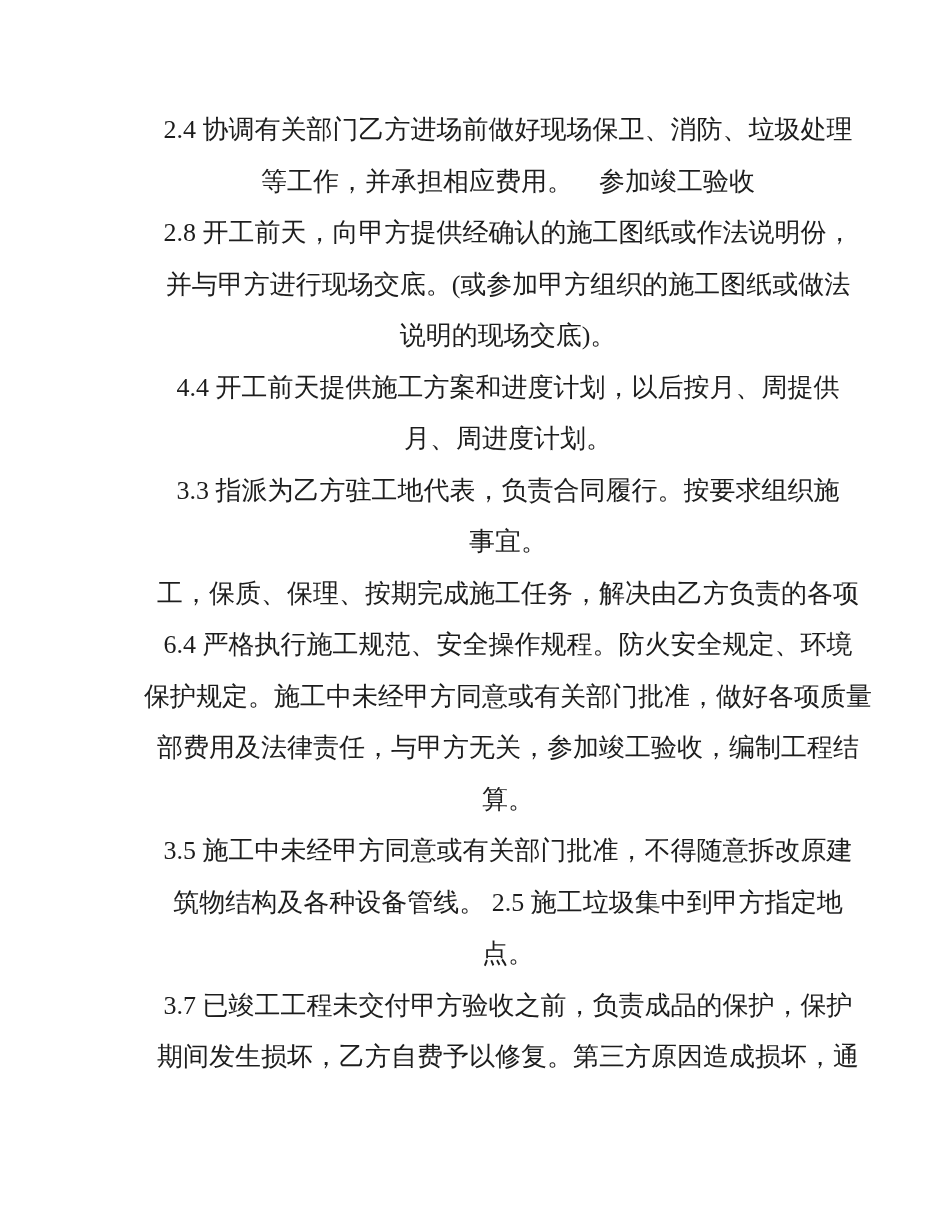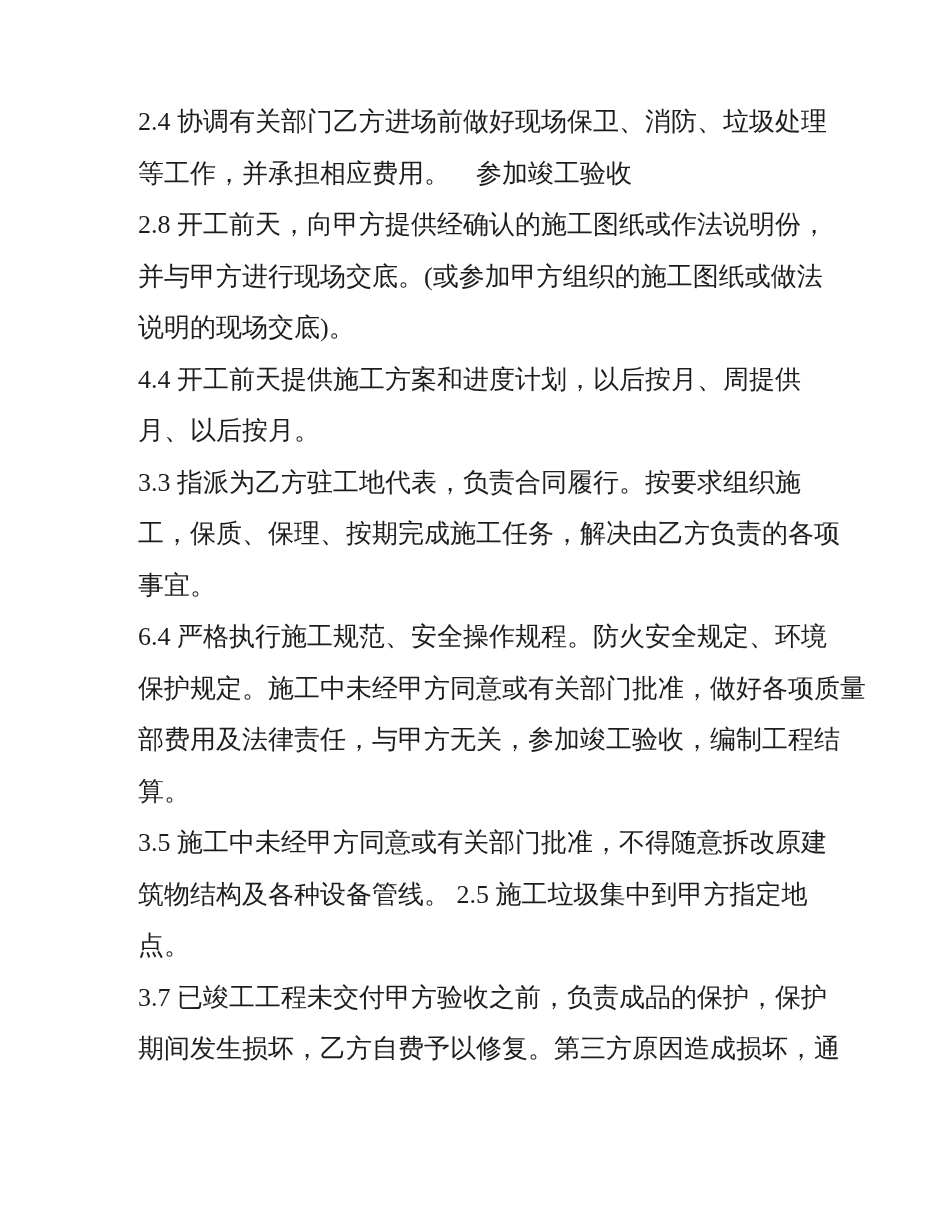--- a/index.html
+++ b/index.html
@@ -11,22 +11,23 @@
     position: relative;
     width: 950px;
     height: 1229px;
     background: #ffffff;
     overflow: hidden;
     font-family: "Liberation Serif", "DejaVu Serif", serif;
   }
   .text-block {
     position: absolute;
     left: 138px;
-    top: 96px;
+    top: 104px;
     width: 740px;
+    text-align: center;
   }
   .line {
     font-size: 26px;
     line-height: 51.5px;
     color: #1d1d1d;
     letter-spacing: 0px;
     white-space: pre;
     text-rendering: optimizeLegibility;
   }
 </style>
@@ -34,24 +35,24 @@
 <body>
 
 <div class="page">
   <div class="text-block">
       <div class="line">2.4 协调有关部门乙方进场前做好现场保卫、消防、垃圾处理</div>
       <div class="line">等工作，并承担相应费用。　参加竣工验收</div>
       <div class="line">2.8 开工前天，向甲方提供经确认的施工图纸或作法说明份，</div>
       <div class="line">并与甲方进行现场交底。(或参加甲方组织的施工图纸或做法</div>
       <div class="line">说明的现场交底)。</div>
       <div class="line">4.4 开工前天提供施工方案和进度计划，以后按月、周提供</div>
-      <div class="line">月、以后按月。</div>
+      <div class="line">月、周进度计划。</div>
       <div class="line">3.3 指派为乙方驻工地代表，负责合同履行。按要求组织施</div>
+      <div class="line">事宜。</div>
       <div class="line">工，保质、保理、按期完成施工任务，解决由乙方负责的各项</div>
-      <div class="line">事宜。</div>
       <div class="line">6.4 严格执行施工规范、安全操作规程。防火安全规定、环境</div>
       <div class="line">保护规定。施工中未经甲方同意或有关部门批准，做好各项质量</div>
       <div class="line">部费用及法律责任，与甲方无关，参加竣工验收，编制工程结</div>
       <div class="line">算。</div>
       <div class="line">3.5 施工中未经甲方同意或有关部门批准，不得随意拆改原建</div>
       <div class="line">筑物结构及各种设备管线。 2.5 施工垃圾集中到甲方指定地</div>
       <div class="line">点。</div>
       <div class="line">3.7 已竣工工程未交付甲方验收之前，负责成品的保护，保护</div>
       <div class="line">期间发生损坏，乙方自费予以修复。第三方原因造成损坏，通</div>
     </div>

